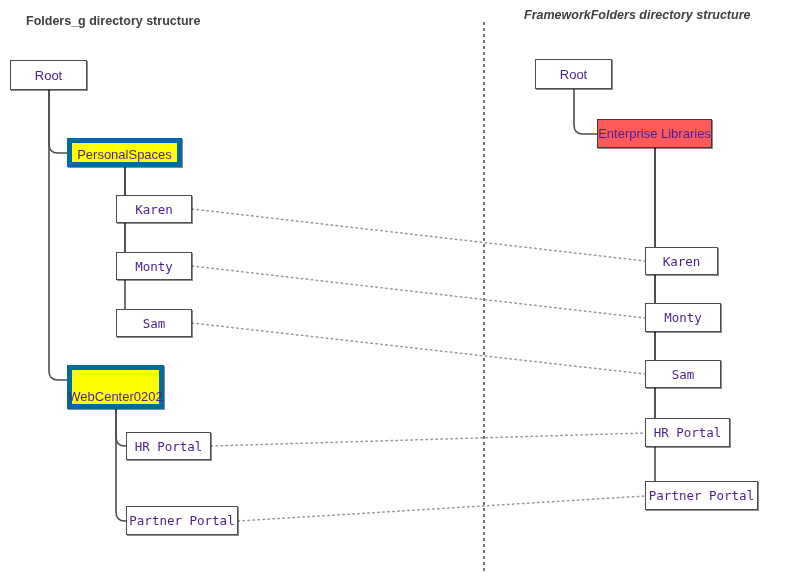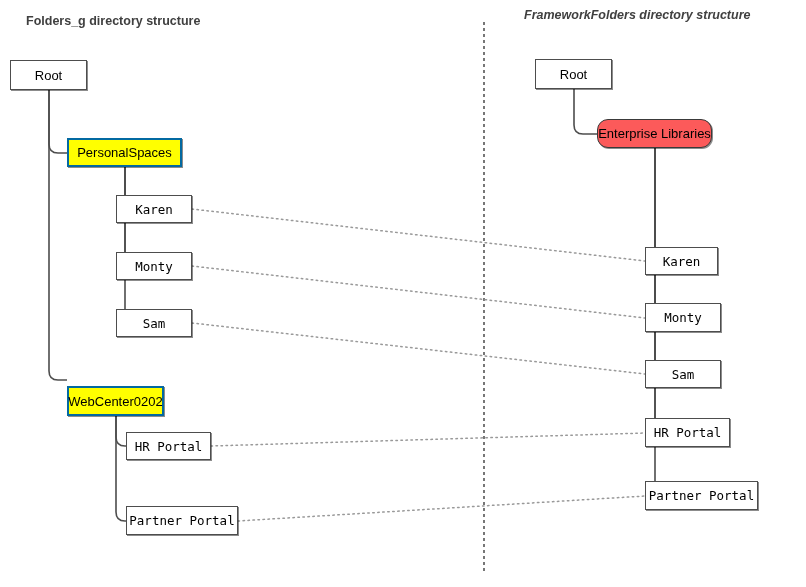--- a/index.html
+++ b/index.html
@@ -31,36 +31,37 @@
     letter-spacing: 0px;
   }
   #title-left  { left: 26px;  top: 14px; }
   #title-right { left: 524px; top: 8px; font-style: italic;  }
 
   .node {
     position: absolute;
     box-sizing: border-box;
     border: 1px solid #4d4d4d;
     background: #ffffff;
-    color: #000000;
+    color: #4c1d95;
     font-family: "DejaVu Sans Mono", monospace;
     font-size: 12.5px;
     display: flex;
     align-items: center;
     justify-content: center;
     white-space: nowrap;
     box-shadow: 1px 1px 0 rgba(0,0,0,0.45);
   }
   .node.sans {
     font-family: "Liberation Sans", sans-serif;
     font-size: 13px;
   }
   .node.highlight-yellow {
     background: #ffff00;
-    border: 2px solid #0369a1;
+    border: 5px solid #0369a1;
+    align-items: flex-end;
   }
   .node.highlight-red {
     background: #fc5a5a;
     border: 1px solid #3a3a3a;
   }
 </style>
 </head>
 <body>
 
 <svg id="canvas" viewBox="0 0 806 587" width="806" height="587" xmlns="http://www.w3.org/2000/svg">
@@ -104,33 +105,33 @@
     </div>
     <div class="node" style="left: 116px; top: 195px; width: 76px; height: 28px;">
       <span>Karen</span>
     </div>
     <div class="node" style="left: 116px; top: 252px; width: 76px; height: 28px;">
       <span>Monty</span>
     </div>
     <div class="node" style="left: 116px; top: 309px; width: 76px; height: 28px;">
       <span>Sam</span>
     </div>
-    <div class="node highlight-yellow sans" style="left: 67px; top: 386px; width: 97px; height: 30px;">
+    <div class="node highlight-yellow sans" style="left: 67px; top: 365px; width: 97px; height: 44px;">
       <span>WebCenter0202</span>
     </div>
     <div class="node" style="left: 126px; top: 432px; width: 85px; height: 28px;">
       <span>HR Portal</span>
     </div>
     <div class="node" style="left: 126px; top: 506px; width: 112px; height: 29px;">
       <span>Partner Portal</span>
     </div>
     <div class="node sans" style="left: 535px; top: 59px; width: 77px; height: 30px;">
       <span>Root</span>
     </div>
-    <div class="node highlight-red sans" style="left: 597px; top: 119px; width: 115px; height: 29px; border-radius: 11px;">
+    <div class="node highlight-red sans" style="left: 597px; top: 119px; width: 115px; height: 29px;">
       <span>Enterprise Libraries</span>
     </div>
     <div class="node" style="left: 645px; top: 247px; width: 73px; height: 28px;">
       <span>Karen</span>
     </div>
     <div class="node" style="left: 645px; top: 303px; width: 76px; height: 29px;">
       <span>Monty</span>
     </div>
     <div class="node" style="left: 645px; top: 360px; width: 76px; height: 28px;">
       <span>Sam</span>

